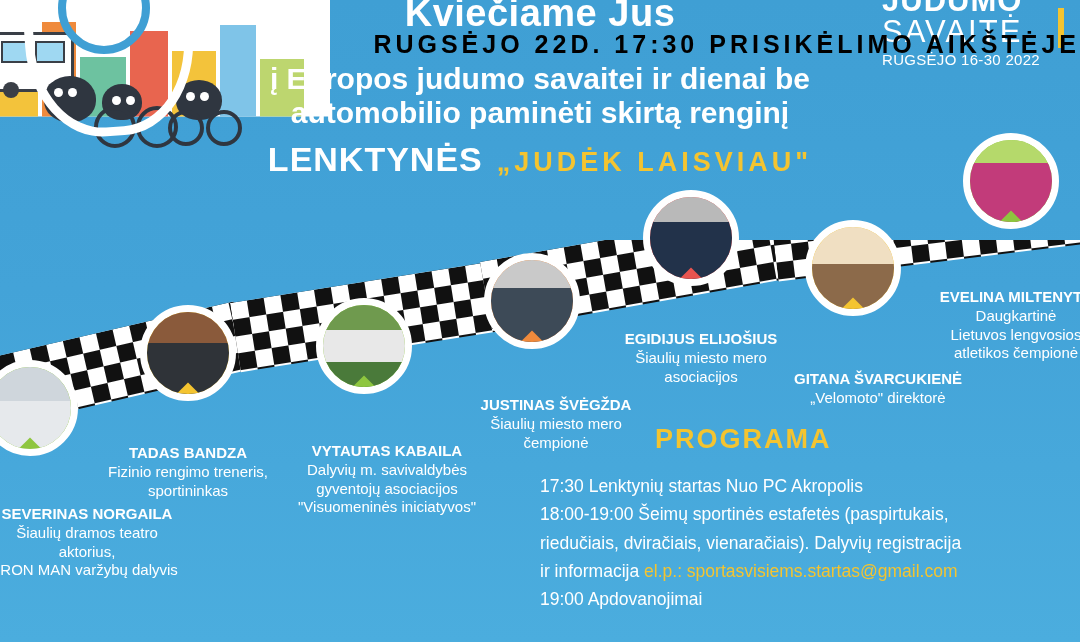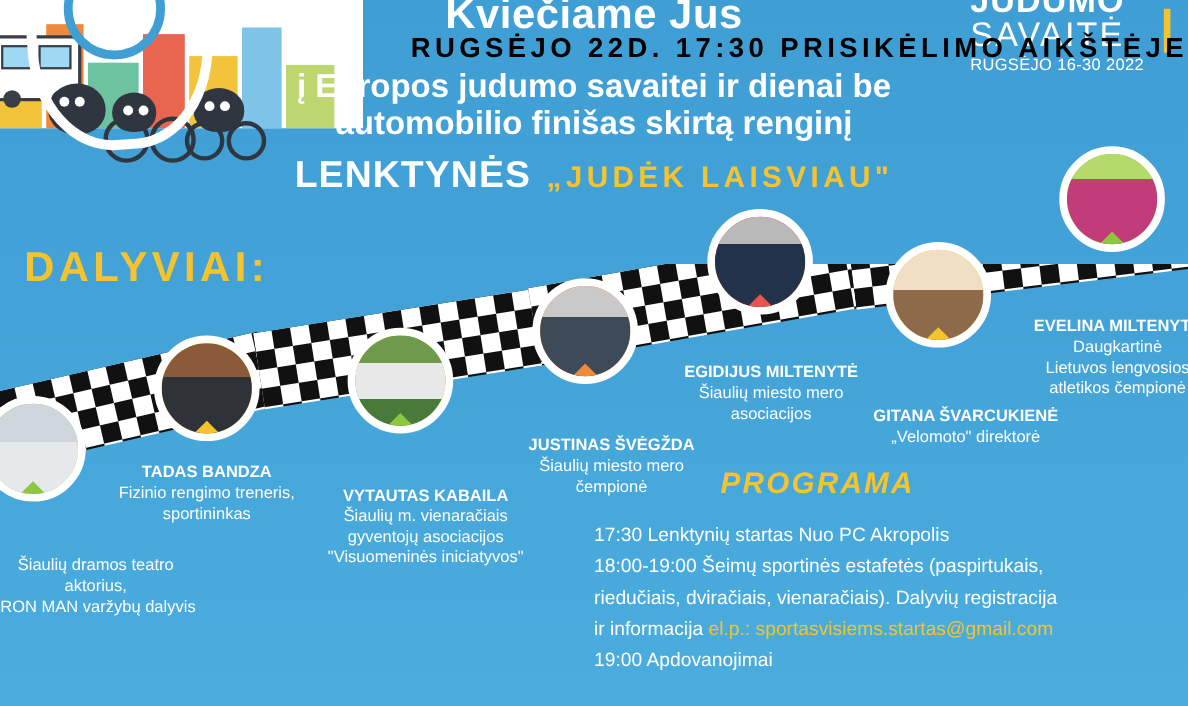--- a/index.html
+++ b/index.html
@@ -225,21 +225,20 @@
     letter-spacing: 4px;
   }
   .t-programa {
     position: absolute;
     left: 655px;
     top: 424px;
     color: #f4c430;
     font-size: 27px;
     font-weight: bold;
     letter-spacing: 2px;
-    font-style: italic;
   }
   .schedule {
     position: absolute;
     left: 540px;
     top: 472px;
     width: 540px;
     color: #ffffff;
     font-size: 17.5px;
     line-height: 1.62;
   }
@@ -367,77 +366,77 @@
     <div class="l1">JUDUMO</div>
     <div class="l2">SAVAITĖ</div>
     <div class="l3">RUGSĖJO 16-30 2022</div>
     <div class="bar"></div>
   </div>
 
   <div class="t-kviec">Kviečiame Jus</div>
   <div class="t-date">RUGSĖJO 22D. 17:30 PRISIKĖLIMO AIKŠTĖJE</div>
   <div class="t-sub">
     <div>į Europos judumo savaitei ir dienai be</div>
-    <div>automobilio finišas skirtą renginį</div>
+    <div>automobilio paminėti skirtą renginį</div>
   </div>
   <div class="t-lenk">
     <span>LENKTYNĖS</span><span class="quote">„JUDĖK LAISVIAU"</span>
   </div>
 
-  <div class="t-dalyviai">DALYVIAI:</div>
 
   <div class="checker-wrap">
     <div class="checker seg seg1"></div>
     <div class="checker seg seg2"></div>
     <div class="checker seg seg3"></div>
     <div class="checker seg seg4"></div>
   </div>
 
   <div class="pin" style="left:-18px; top:360px; background:#8ec63f;">
     <div class="photo" style="background:linear-gradient(180deg,#cfd6dc 0 42%,#e6e9ec 42% 100%);"></div>
   </div>
   <div class="caption" style="left:-38px; top:505px; width:250px;">
+    <span>SEVERINAS NORGAILA</span>
     <span class="role">Šiaulių dramos teatro</span>
     <span class="role">aktorius,</span>
     <span class="role">IRON MAN  varžybų dalyvis</span>
   </div>
 
   <div class="pin" style="left:140px; top:305px; background:#f4c430;">
     <div class="photo" style="background:linear-gradient(180deg,#8a5a3b 0 38%,#2f3338 38% 100%);"></div>
   </div>
-  <div class="caption" style="left:68px; top:421px; width:240px;">
+  <div class="caption" style="left:68px; top:444px; width:240px;">
     <span>TADAS BANDZA</span>
     <span class="role">Fizinio rengimo treneris,</span>
     <span class="role">sportininkas</span>
   </div>
 
   <div class="pin" style="left:316px; top:298px; background:#8ec63f;">
     <div class="photo" style="background:linear-gradient(180deg,#6f9a4e 0 30%,#e8e8e8 30% 70%,#4a7a3a 70% 100%);"></div>
   </div>
   <div class="caption" style="left:262px; top:442px; width:250px;">
     <span>VYTAUTAS KABAILA</span>
-    <span class="role">Šiaulių m. vienaračiais</span>
+    <span class="role">Dalyvių m. savivaldybės</span>
     <span class="role">gyventojų asociacijos</span>
     <span class="role">"Visuomeninės iniciatyvos"</span>
   </div>
 
   <div class="pin" style="left:484px; top:253px; background:#ef8a3c;">
     <div class="photo" style="background:linear-gradient(180deg,#c9c9c9 0 34%,#3d4a57 34% 100%);"></div>
   </div>
   <div class="caption" style="left:440px; top:396px; width:232px;">
     <span>JUSTINAS ŠVĖGŽDA</span>
     <span class="role">Šiaulių miesto mero</span>
     <span class="role">čempionė</span>
   </div>
 
   <div class="pin" style="left:643px; top:190px; background:#e8544f;">
     <div class="photo" style="background:linear-gradient(180deg,#b9b9b9 0 30%,#22324a 30% 100%);"></div>
   </div>
   <div class="caption" style="left:583px; top:330px; width:236px;">
-    <span>EGIDIJUS MILTENYTĖ</span>
+    <span>EGIDIJUS ELIJOŠIUS</span>
     <span class="role">Šiaulių miesto mero</span>
     <span class="role">asociacijos</span>
   </div>
 
   <div class="pin" style="left:805px; top:220px; background:#f4c430;">
     <div class="photo" style="background:linear-gradient(180deg,#f0dfc2 0 45%,#8c6a4a 45% 100%);"></div>
   </div>
   <div class="caption" style="left:760px; top:370px; width:236px;">
     <span>GITANA ŠVARCUKIENĖ</span>
     <span class="role">„Velomoto" direktorė</span>

